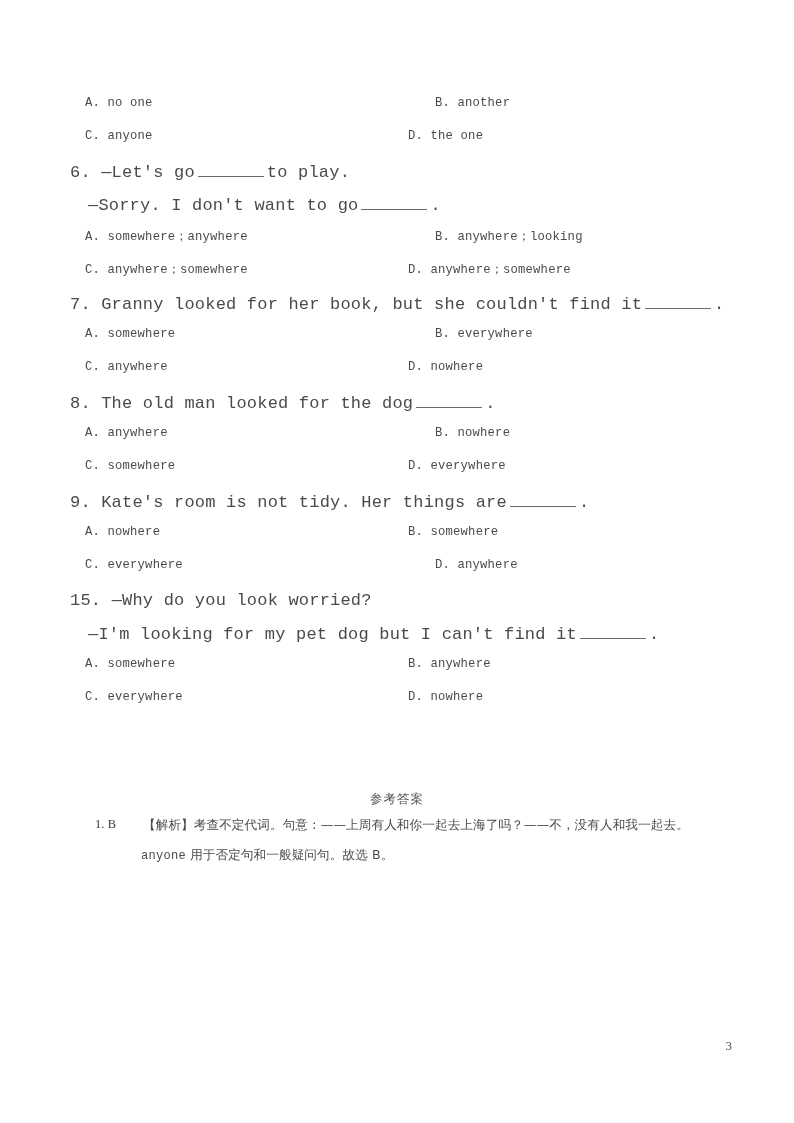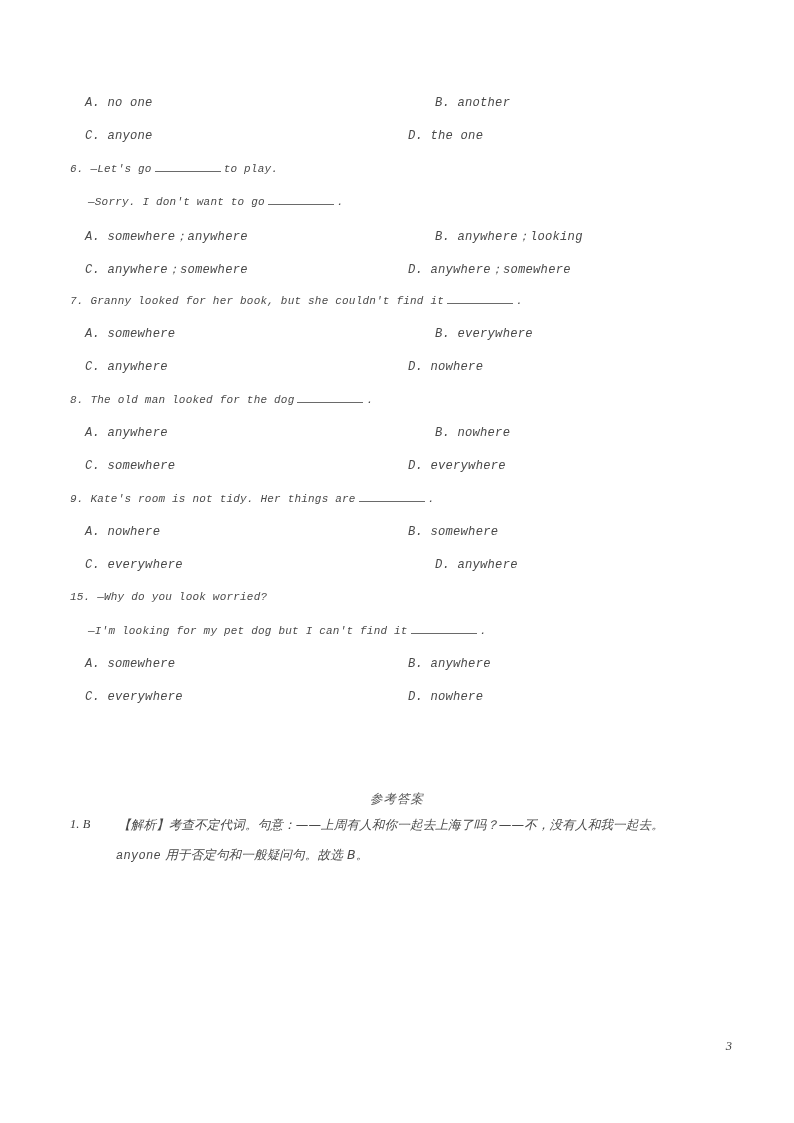--- a/index.html
+++ b/index.html
@@ -14,21 +14,20 @@
     font-family: "Liberation Serif", "DejaVu Serif", serif;
     color: #3a3a3a;
     overflow: hidden;
   }
 
   .page {
     position: absolute;
     left: 0; top: 0;
     width: 794px;
     height: 1123px;
-    font-style: italic;
   }
 
   
   .questions {
     position: absolute;
     left: 70px;
     top: 96px;
     width: 660px;
   }
 
@@ -39,21 +38,21 @@
     letter-spacing: 0.6px;
     color: #4a4a4a;
     white-space: nowrap;
   }
 
   .q-stem {
     position: absolute;
     left: 0;
     top: 0;
     font-family: "Liberation Mono", "DejaVu Sans Mono", monospace;
-    font-size: 11px;
+    font-size: 17px;
     letter-spacing: 0.2px;
     color: #4a4a4a;
   }
   .q-stem.indent {
     left: 18px;
   }
 
   .opt {
     position: absolute;
     top: 0;
@@ -101,20 +100,21 @@
   }
 
   .ans-line {
     position: relative;
     height: 30px;
     font-family: "DejaVu Sans", sans-serif;
     font-size: 12.6px;
     color: #4a4a4a;
     white-space: nowrap;
     letter-spacing: 0.1px;
+    margin-left: 25px;
   }
 
   .ans-key {
     position: absolute;
     left: 0;
     top: 0;
     font-family: "Liberation Serif", serif;
     font-size: 12.4px;
     color: #3d3d3d;
   }

